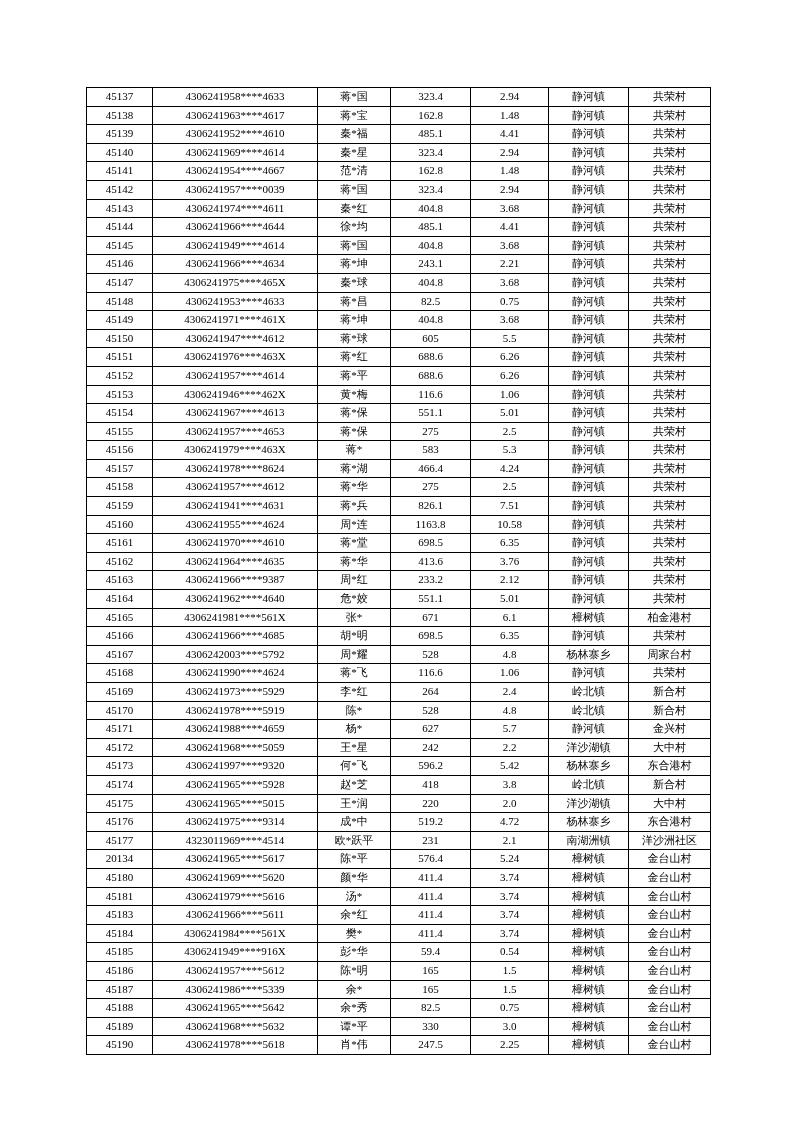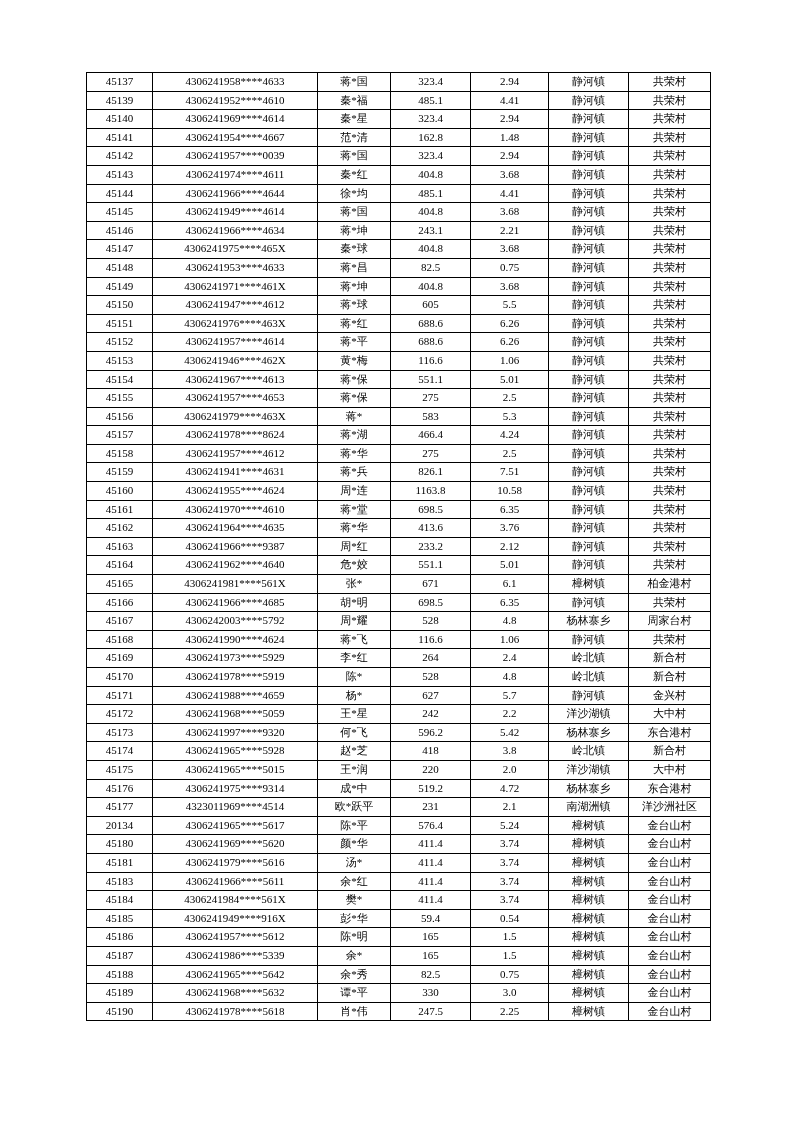--- a/index.html
+++ b/index.html
@@ -7,21 +7,21 @@
     width: 794px;
     height: 1122px;
     background: #ffffff;
     color: #000000;
     font-family: "Liberation Serif", "DejaVu Serif", serif;
     position: relative;
     overflow: hidden;
   }
   .sheet {
     position: absolute;
-    top: 72px;
+    top: 87px;
     left: 86px;
     font-family: Liberation Serif, serif;
   }
   table.data-table {
     border-collapse: collapse;
     table-layout: fixed;
   }
   table.data-table td {
     border: 1px solid #000;
     height: 17.6px;
@@ -52,20 +52,29 @@
   <tr>
     <td>45137</td>
     <td>4306241958****4633</td>
     <td>蒋*国</td>
     <td>323.4</td>
     <td>2.94</td>
     <td>静河镇</td>
     <td>共荣村</td>
   </tr>
 
+  <tr>
+    <td>45138</td>
+    <td>4306241963****4617</td>
+    <td>蒋*宝</td>
+    <td>162.8</td>
+    <td>1.48</td>
+    <td>静河镇</td>
+    <td>共荣村</td>
+  </tr>
 
   <tr>
     <td>45139</td>
     <td>4306241952****4610</td>
     <td>秦*福</td>
     <td>485.1</td>
     <td>4.41</td>
     <td>静河镇</td>
     <td>共荣村</td>
   </tr>

